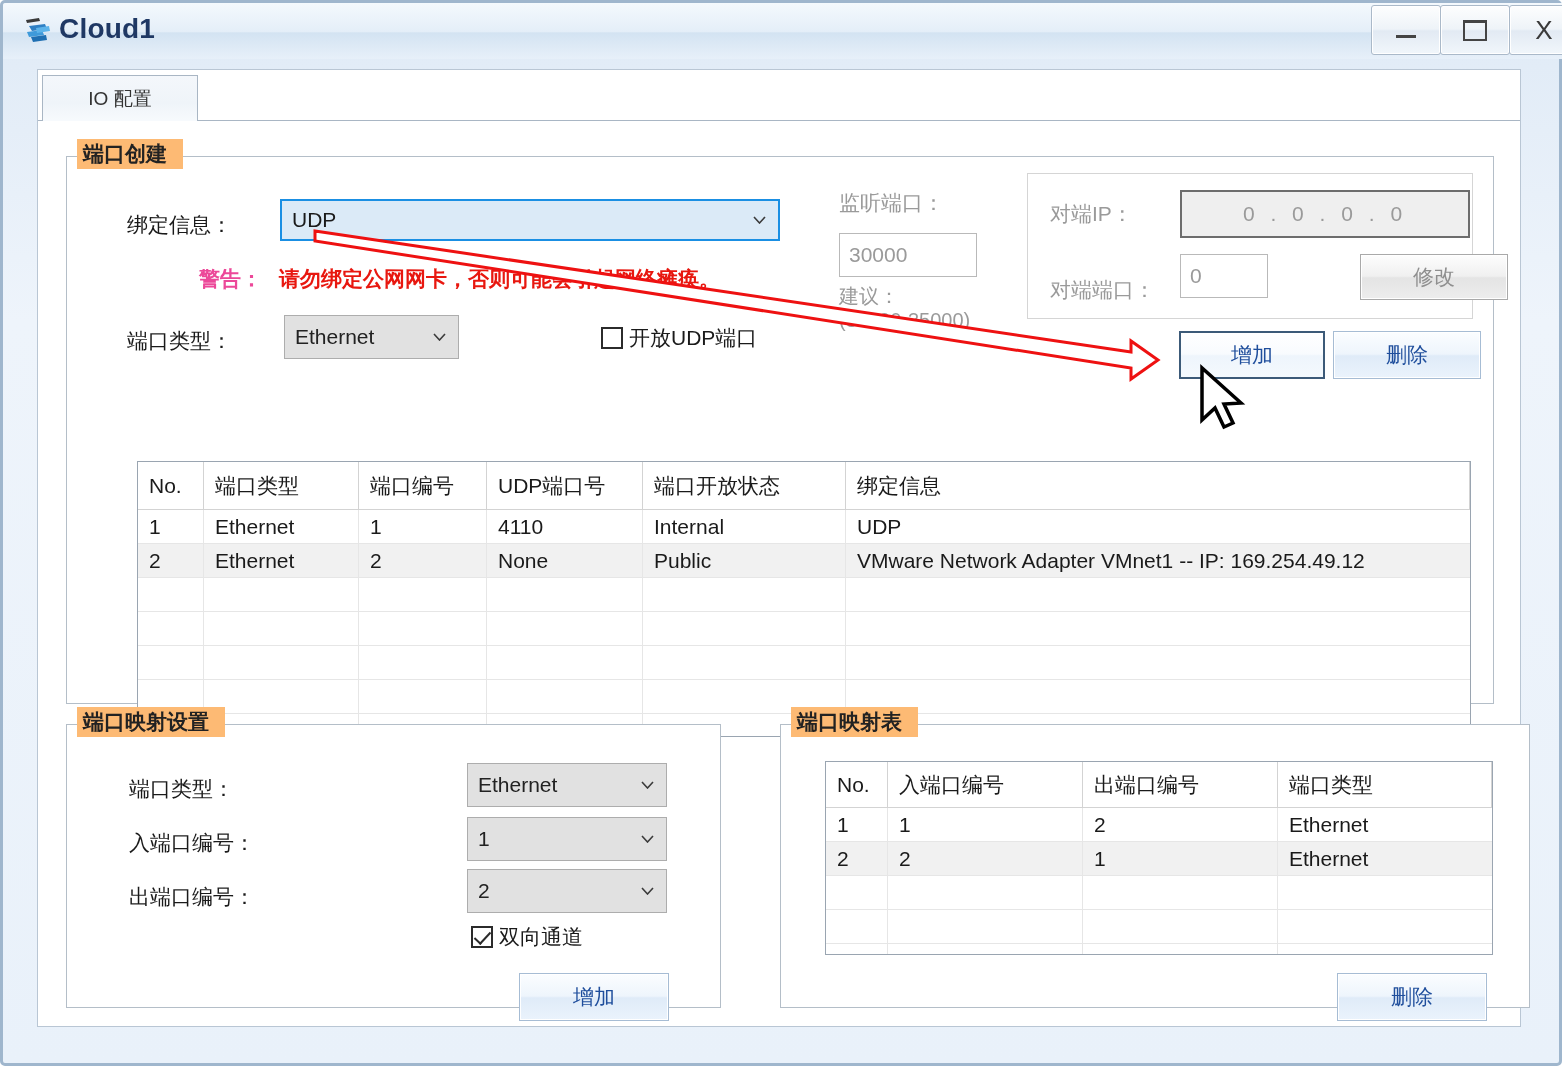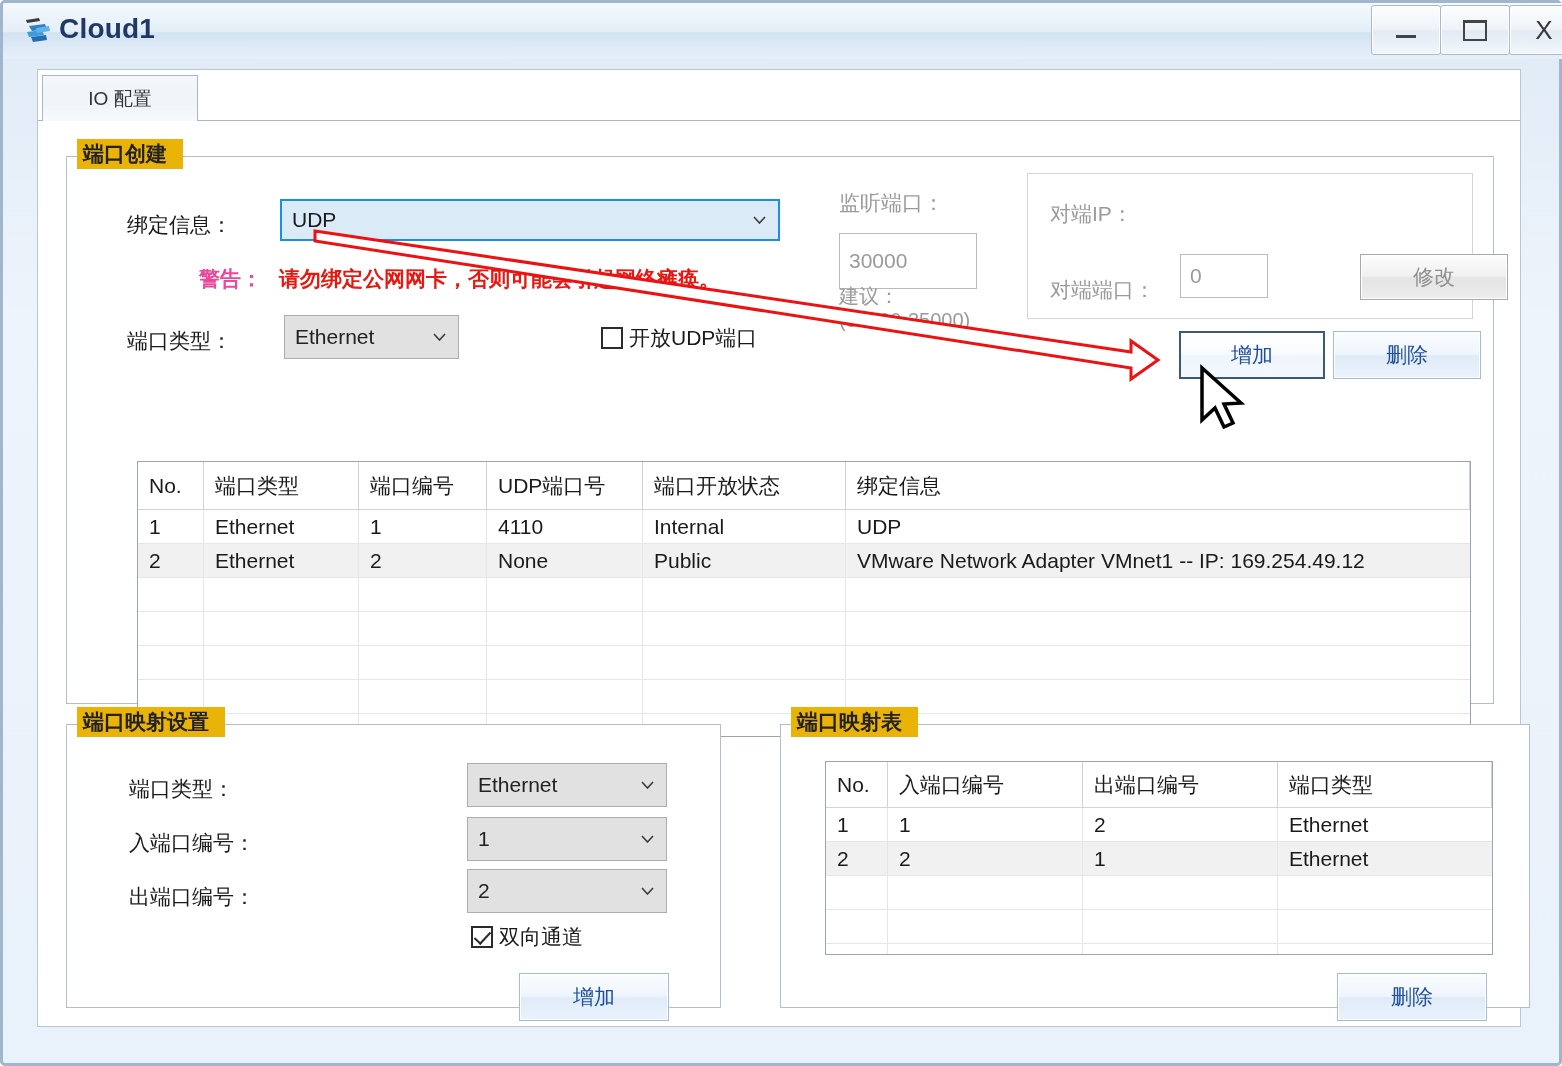--- a/index.html
+++ b/index.html
@@ -58,21 +58,21 @@
     display:flex;align-items:center;justify-content:center;
     font-size:19px;color:#333;
   }
   .tabline{position:absolute;left:0;top:50px;width:100%;height:1px;background:#a9b6c4;}
   .tabline.cover{left:5px;width:154px;background:#f7fafd;}
 
   
   .group{position:absolute;border:1px solid #b4bec8;box-sizing:border-box;background:#fff;}
   .group-title{
     position:absolute;top:-18px;left:10px;height:30px;
-    padding:0 16px 0 6px;background:#eab308;
+    padding:0 16px 0 6px;background:#fdba74;
     font-size:21px;font-weight:bold;color:#222;
     display:flex;align-items:center;
   }
   .group-slash{
     position:absolute;top:-18px;height:30px;width:26px;
     overflow:hidden;
   }
   .group-slash:after{
     content:"";position:absolute;left:-4px;top:-4px;
     width:40px;height:40px;border-left:1px solid #b4bec8;
@@ -212,28 +212,31 @@
         <svg class="chev" viewBox="0 0 13 8">
           <path d="M1 1 L6.5 7 L12 1" stroke="#3b3b3b" stroke-width="1.6" fill="none"></path>
         </svg>
       </div>
       <div class="chk" style="left:508px;top:167px;padding-left:26px;">
         <div class="chkbox"></div>
         <span>开放UDP端口</span>
       </div>
 
       <div class="lbl dim" style="left:772px;top:32px;">监听端口：</div>
-      <div class="textbox" style="left:772px;top:76px;width:138px;height:56px;color:#9a9a9a;align-items:center;">
+      <div class="textbox" style="left:772px;top:76px;width:138px;height:44px;color:#9a9a9a;align-items:center;">
         <span>30000</span>
       </div>
       <div class="lbl dim" style="left:772px;top:126px;font-size:20px;">建议：</div>
       <div class="lbl dim" style="left:772px;top:152px;font-size:20px;">(30000-35000)</div>
 
       <div class="group" style="left:960px;top:16px;width:446px;height:146px;border:1px solid #d5d5d5;">
         <div class="lbl dim" style="left:22px;top:26px;">对端IP：</div>
+        <div class="ipbox" style="left:152px;top:16px;width:290px;height:48px;">
+          <span>0 . 0 . 0 . 0</span>
+        </div>
         <div class="lbl dim" style="left:22px;top:90px;margin-top:12px;">对端端口：</div>
         <div class="textbox" style="left:152px;top:80px;width:88px;height:44px;color:#9a9a9a;background:#fff;">
           <span>0</span>
         </div>
         <div class="btn gray" style="left:332px;top:80px;width:148px;height:46px;">
           <span>修改</span>
         </div>
       </div>
 
       <div class="btn focused" style="left:1112px;top:174px;width:146px;height:48px;">

